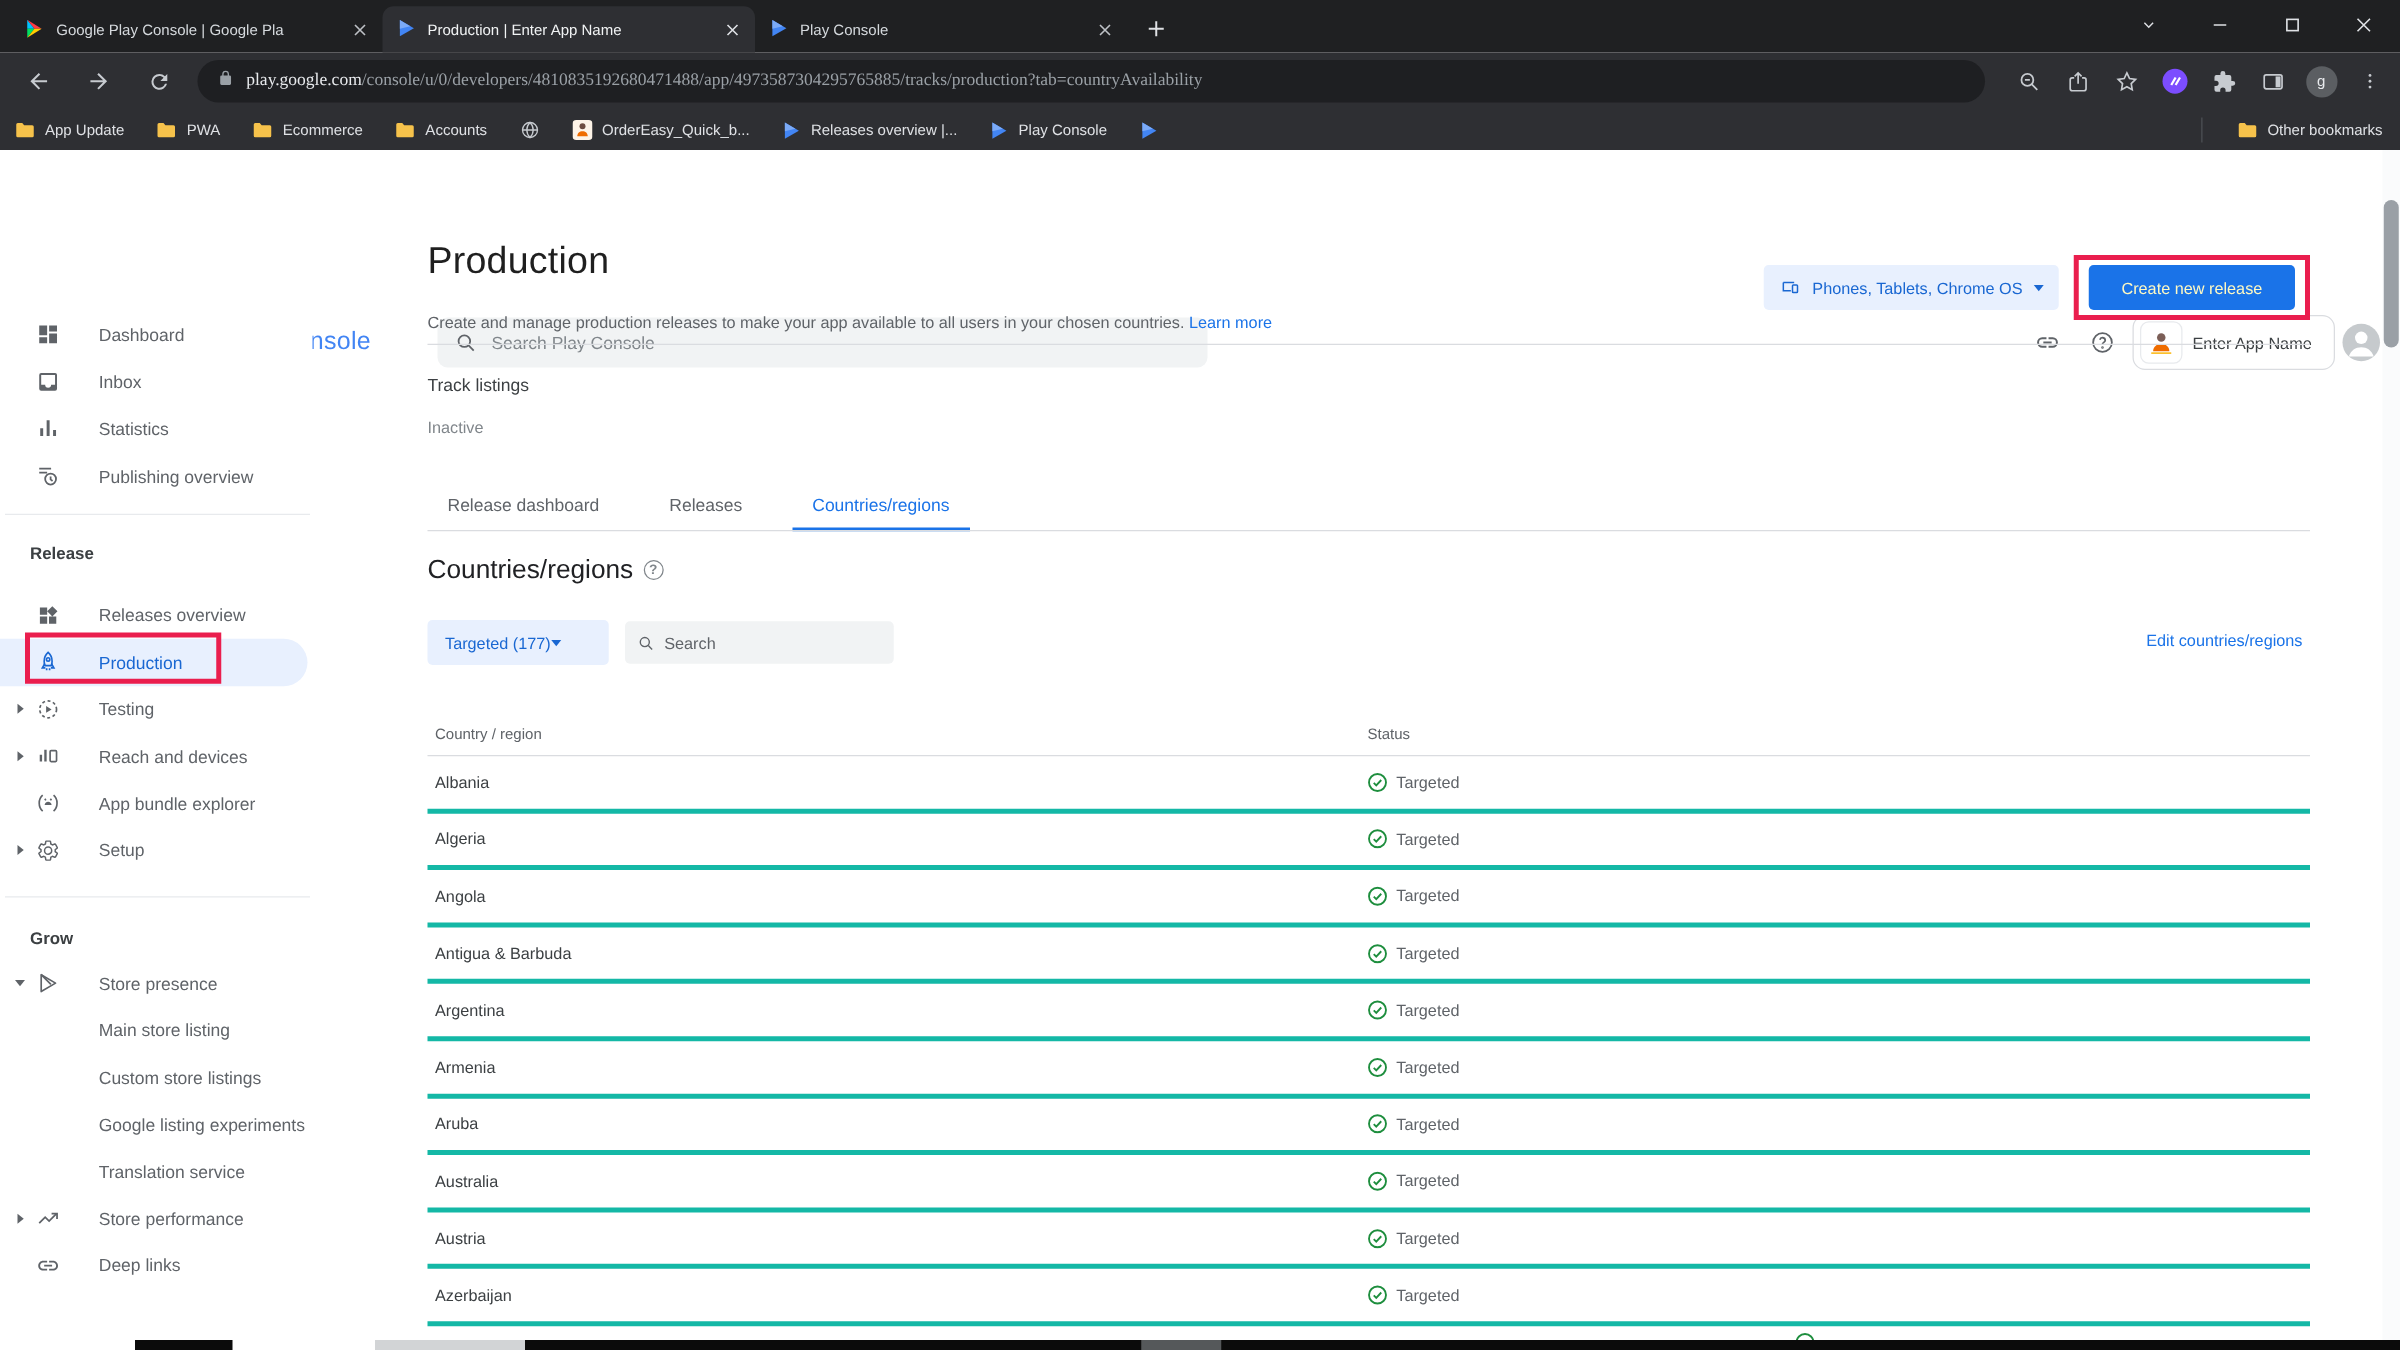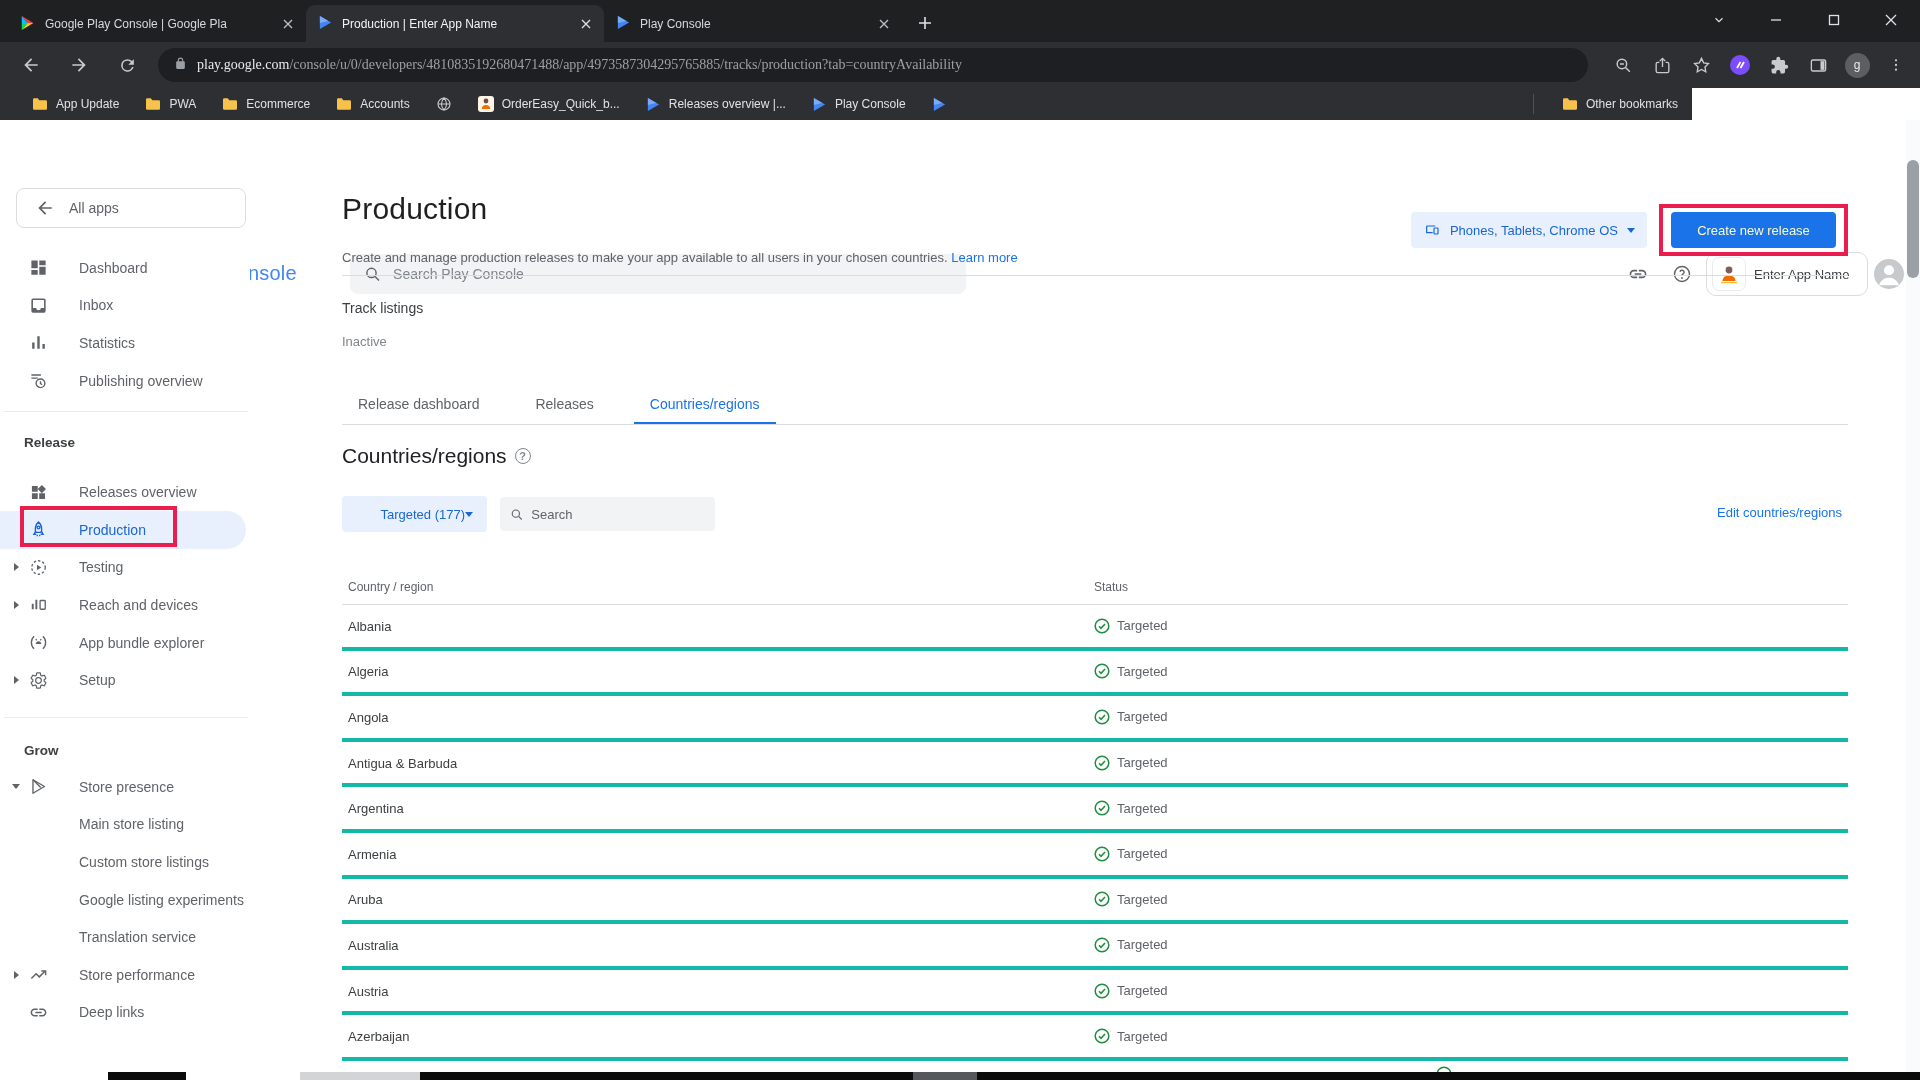--- a/index.html
+++ b/index.html
@@ -17,21 +17,21 @@
 
   #toolbar { position:absolute; left:0; top:42px; width:1920px; height:46px; background:#2e2f33; display:flex; align-items:center; }
   .navbtn { width:34px; height:34px; display:flex; align-items:center; justify-content:center; margin-left:14px; border-radius:50%; }
   #omnibox { width:1430px; height:34px; background:#1e1f22; border-radius:17px; margin-left:14px; display:flex; align-items:center; padding:0 16px; gap:10px;font-family:Liberation Serif, serif; }
   #omnibox .url { font-size:14px; color:#9aa0a6; white-space:nowrap; overflow:hidden; }
   #omnibox .url .domain { color:#e8eaed; }
   .tbicon { width:36px; height:36px; display:flex; align-items:center; justify-content:center; flex:none; }
   #toolbar-right { position:absolute; right:6px; top:0; height:46px; display:flex; align-items:center; gap:3px; }
   .avatar-g { width:25px; height:25px; border-radius:50%; background:#5b5e62; color:#e8eaed; font-size:12px; display:flex; align-items:center; justify-content:center; }
 
-  #bookmarksbar { position:absolute; left:0; top:88px; width:1692px; height:32px; background:#2e2f33; display:flex; align-items:center; padding-left:32px; gap:26px; }
+  #bookmarksbar { position:absolute; left:0; top:88px; width:1920px; height:32px; background:#2e2f33; display:flex; align-items:center; padding-left:12px; gap:26px; }
   .bm { display:flex; align-items:center; gap:8px; color:#dfe1e5; font-size:12px; white-space:nowrap; cursor:pointer; }
   #other-bm { position:absolute; right:14px; top:0; height:32px; display:flex; align-items:center; gap:8px; color:#dfe1e5; font-size:12px; }
   #bm-divider { position:absolute; right:158px; top:6px; width:1px; height:20px; background:#4d5156; }
 
   
   #appheader { position:absolute; left:0; top:120px; width:1920px; height:68px; background:#fff; }
   #hamburger { position:absolute; left:22px; top:141px; width:26px; height:26px; display:flex; align-items:center; justify-content:center; }
   #logo { position:absolute; left:66px; top:138px; display:flex; align-items:center; gap:12px; }
   #logo .lt { font-size:20px; letter-spacing:.2px; }
   #logo .lt .g1 { color:#5f6368; font-weight:500; }
@@ -79,21 +79,21 @@
   #tracklabel { position:absolute; left:0; top:110px; font-size:14px; color:#3c4043; font-weight:500; }
   #trackvalue { position:absolute; left:0; top:144px; font-size:13px; color:#80868b; }
   #tabsrow { position:absolute; left:0; top:196px; height:39px; display:flex; }
   .ptab { height:39px; line-height:36px; padding:0 16px; margin-right:24px; font-size:14px; color:#5f6368; font-weight:500; cursor:pointer; }
   .ptab.active { color:#1a73e8; border-bottom:3px solid #1a73e8; }
   #tabsborder { position:absolute; left:0; top:234px; width:1506px; height:1px; background:#dadce0; }
   #sectionhead { position:absolute; left:0; top:254px; display:flex; align-items:center; gap:8px; }
   #sectionhead h2 { font-size:21px; color:#202124; font-weight:500; }
   .qmark { width:16px; height:16px; border:1.5px solid #80868b; border-radius:50%; color:#80868b; font-size:11px; font-weight:700; display:flex; align-items:center; justify-content:center; }
   #controlsrow { position:absolute; left:0; top:306px; width:1506px; height:36px; }
-  #filterchip { position:absolute; left:0; top:0; width:145px; height:36px; background:#e8f0fe; border-radius:4px; display:flex; align-items:center; justify-content:flex-end; padding:0 14px; cursor:pointer; }
+  #filterchip { position:absolute; left:0; top:0; width:145px; height:36px; background:#e8f0fe; border-radius:4px; display:flex; align-items:center; justify-content:flex-start; padding:0 14px; cursor:pointer; }
   #filterchip span { font-size:13px; color:#1967d2; font-weight:500; }
   #tablesearch { position:absolute; left:158px; top:1px; width:215px; height:34px; background:#f1f3f4; border-radius:4px; display:flex; align-items:center; gap:8px; padding:0 10px; }
   #tablesearch input { border:none; outline:none; background:transparent; font-size:13px; color:#202124; width:100%; font-family:inherit; }
   #tablesearch input::placeholder { color:#5f6368; }
   #editlink { position:absolute; right:6px; top:9px; font-size:13px; color:#1a73e8; font-weight:500; text-decoration:none; }
   #tablewrap { position:absolute; left:0; top:390px; width:1506px; }
   #thead { height:25px; position:relative; border-bottom:1px solid #dadce0; }
   #thead .col1 { position:absolute; left:6px; top:0; font-size:12px; color:#5f6368; }
   #thead .col2 { position:absolute; left:752px; top:0; font-size:12px; color:#5f6368; }
   .trow { height:45.6px; position:relative; border-bottom:4px solid #14b8a6; }
@@ -372,26 +372,20 @@
   </div>
   <div id="hdr-avatar">
     <svg width="30" height="30" viewBox="0 0 24 24">
         <circle cx="12" cy="9" r="4" fill="#fff"></circle>
         <path d="M4 21c1.3-4 4.4-6 8-6s6.7 2 8 6z" fill="#fff"></path>
       </svg>
   </div>
 </div>
 
 <div id="sidebar">
-  <div id="allapps">
-    <svg width="20" height="20" viewBox="0 0 24 24">
-        <path d="M20 11H7.8l5.6-5.6L12 4l-8 8 8 8 1.4-1.4L7.8 13H20z" fill="#5f6368"></path>
-      </svg>
-    <span>All apps</span>
-  </div>
 
   <div id="nav">
 
     <div class="navrow">
       <span class="chev"></span>
       <span class="nicon">
           <svg width="19" height="19" viewBox="0 0 24 24">
             <path d="M3 13h8V3H3zm0 8h8v-6H3zm10 0h8V11h-8zm0-18v6h8V3z" fill="#5f6368"></path>
           </svg>
         </span>

